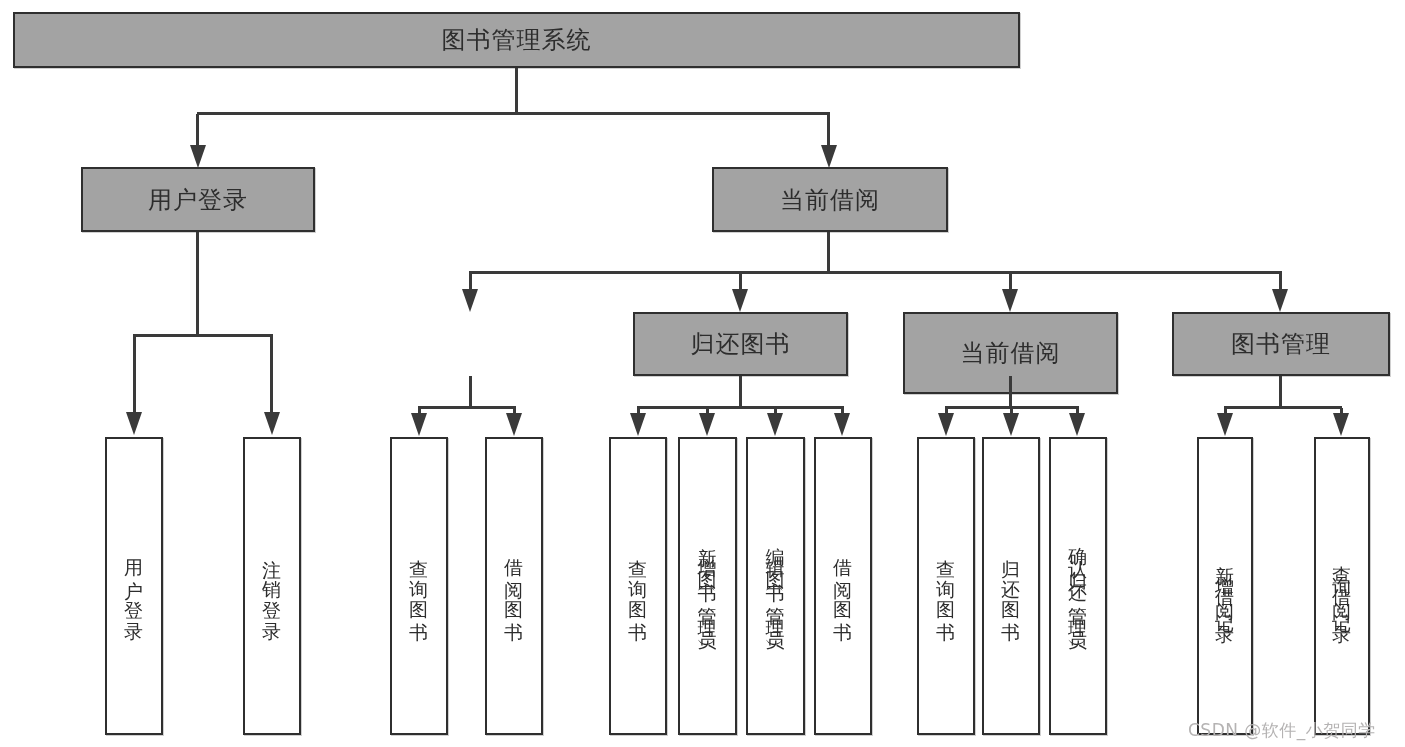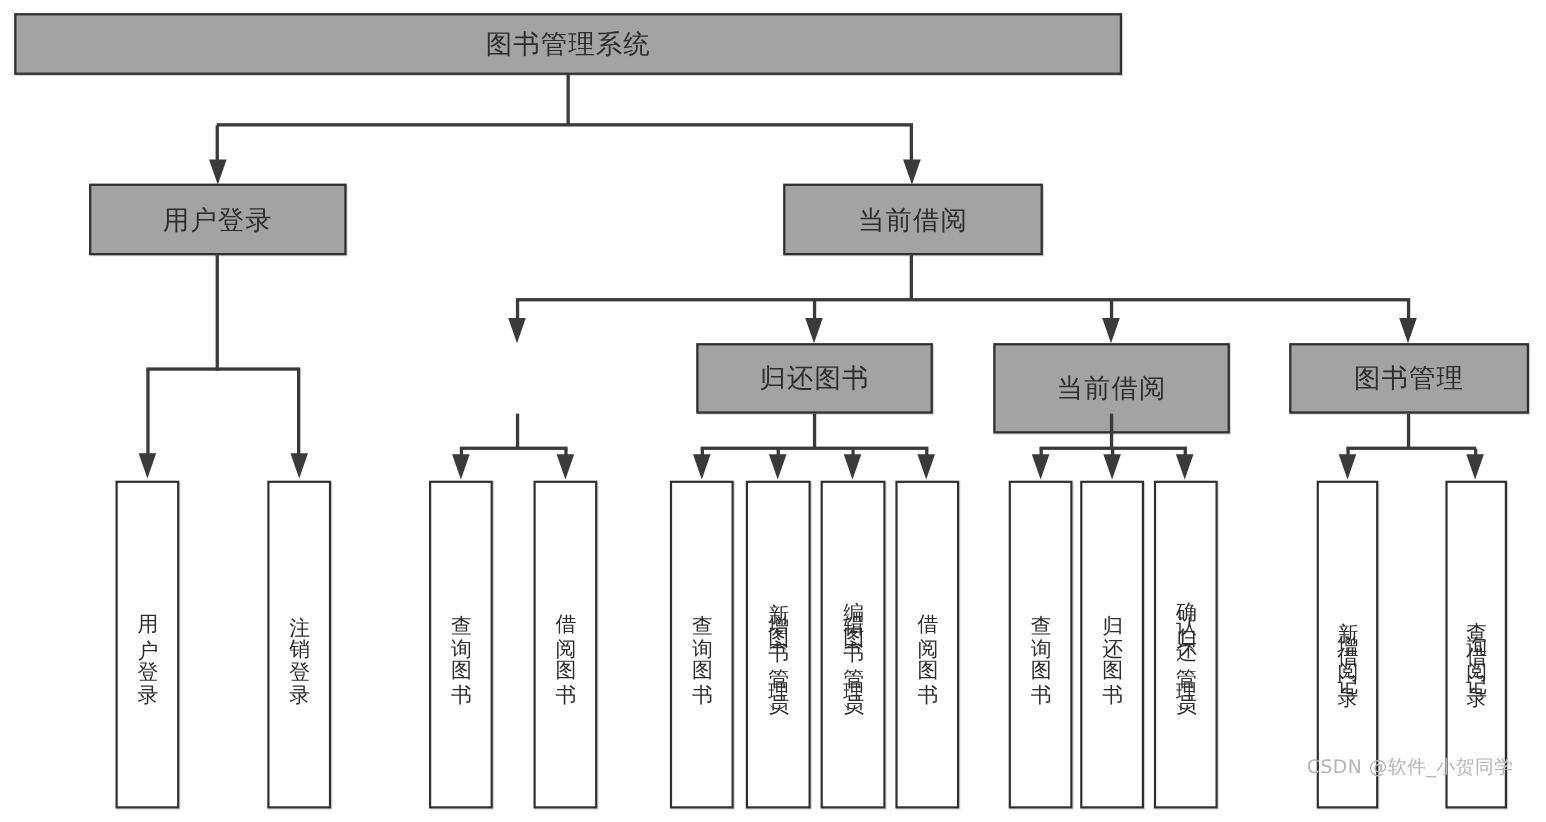--- a/index.html
+++ b/index.html
@@ -45,21 +45,21 @@
   .vl{position:absolute;width:3px;background:var(--line);}
   .hl{position:absolute;height:3px;background:var(--line);}
   .arr{
     position:absolute;width:0;height:0;
     border-left:8px solid transparent;
     border-right:8px solid transparent;
     border-top:23px solid var(--line);
   }
   #watermark{
     position:absolute;
-    left:1188px;top:686px;
+    left:1188px;top:719px;
     font-size:17px;
     color:var(--watermark);
     letter-spacing:.5px;
     white-space:nowrap;
     z-index:5;
     text-align:right;
   }
 </style>
 </head>
 <body>

